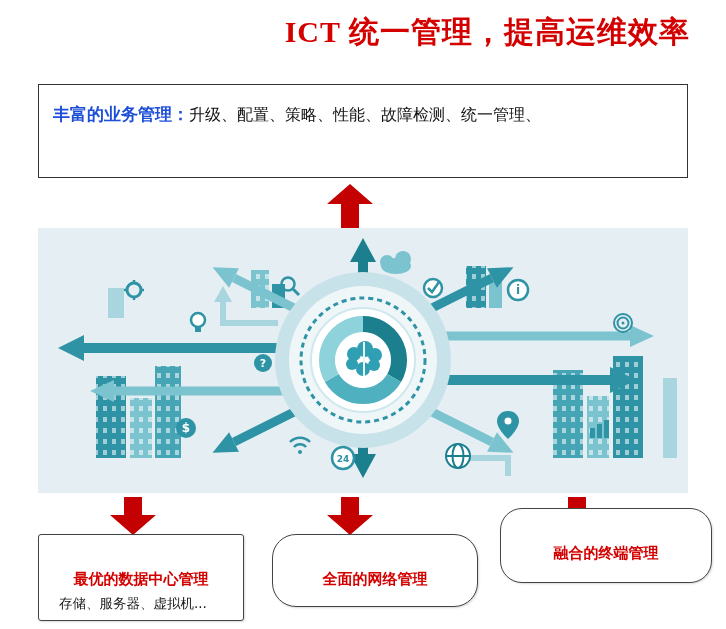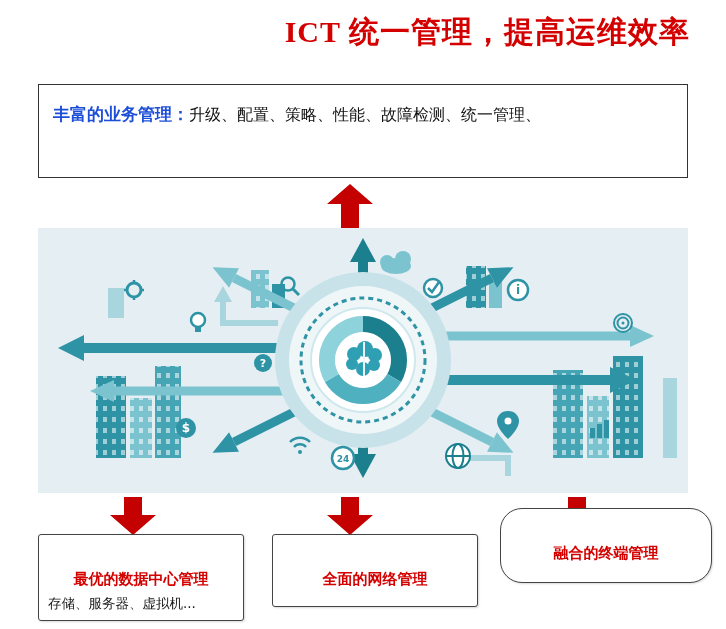--- a/index.html
+++ b/index.html
@@ -26,23 +26,23 @@
     position:absolute;left:38px;top:228px;width:650px;height:265px;
   }
   .bottom-box{
     position:absolute;border:1px solid #444;border-radius:3px;background:#fff;
     padding:7px 9px 6px 9px;box-shadow:1px 1px 2px rgba(0,0,0,0.15);
   }
   .bottom-box .bb-title{
     text-align:center;color:#d40000;font-weight:bold;font-size:15px;
     margin-bottom:4px;white-space:nowrap;margin-top:28px;
   }
-  .bottom-box .bb-content{font-size:13.5px;color:#1a1a1a;line-height:1.55;}
+  .bottom-box .bb-content{font-size:13.5px;color:#1a1a1a;line-height:1.55;margin-left:11px;}
   #box1{left:38px;top:534px;width:186px;min-height:58px;}
-  #box2{left:272px;top:534px;width:186px;min-height:58px;}
+  #box2{left:272px;top:534px;width:186px;min-height:58px;border-radius:24px;}
   #box3{left:500px;top:508px;width:192px;min-height:60px;border-radius:22px;}
 </style>
 </head>
 <body>
 
 <div class="page-title">ICT 统一管理，提高运维效率</div>
 
 <div class="feature-box">
   <div class="line">
     <span class="label">丰富的业务管理：</span><span>升级、配置、策略、性能、故障检测、统一管理、</span>

